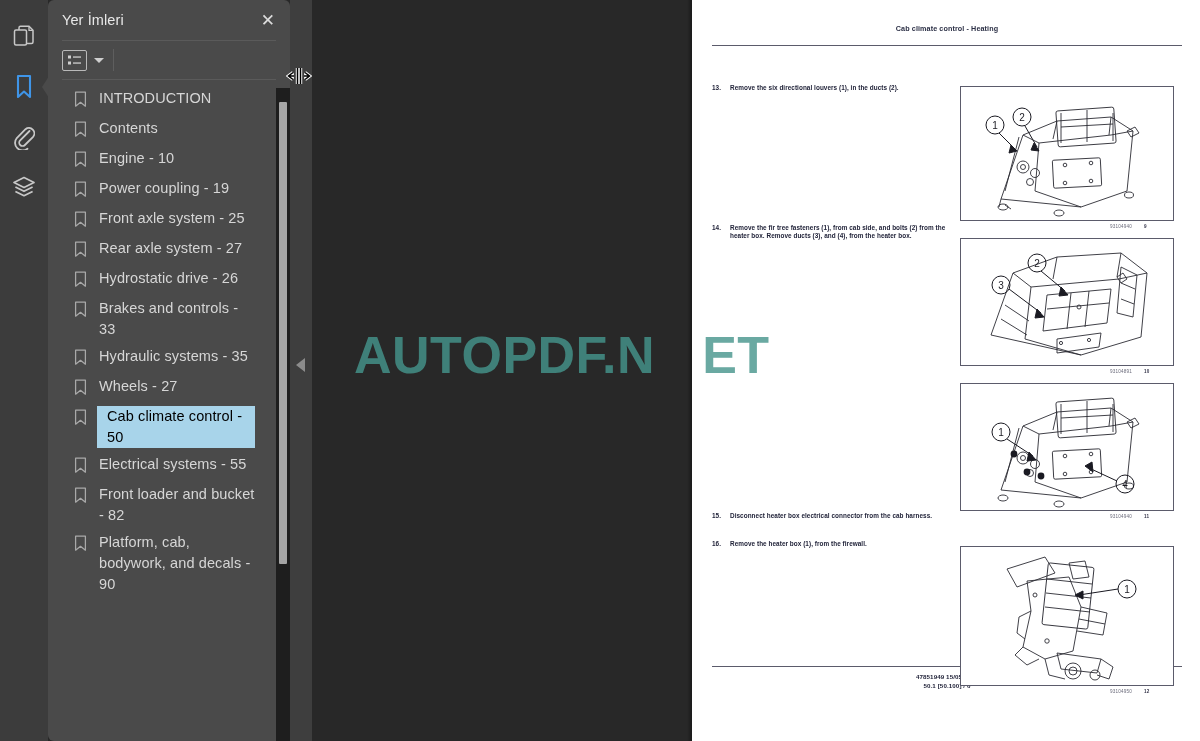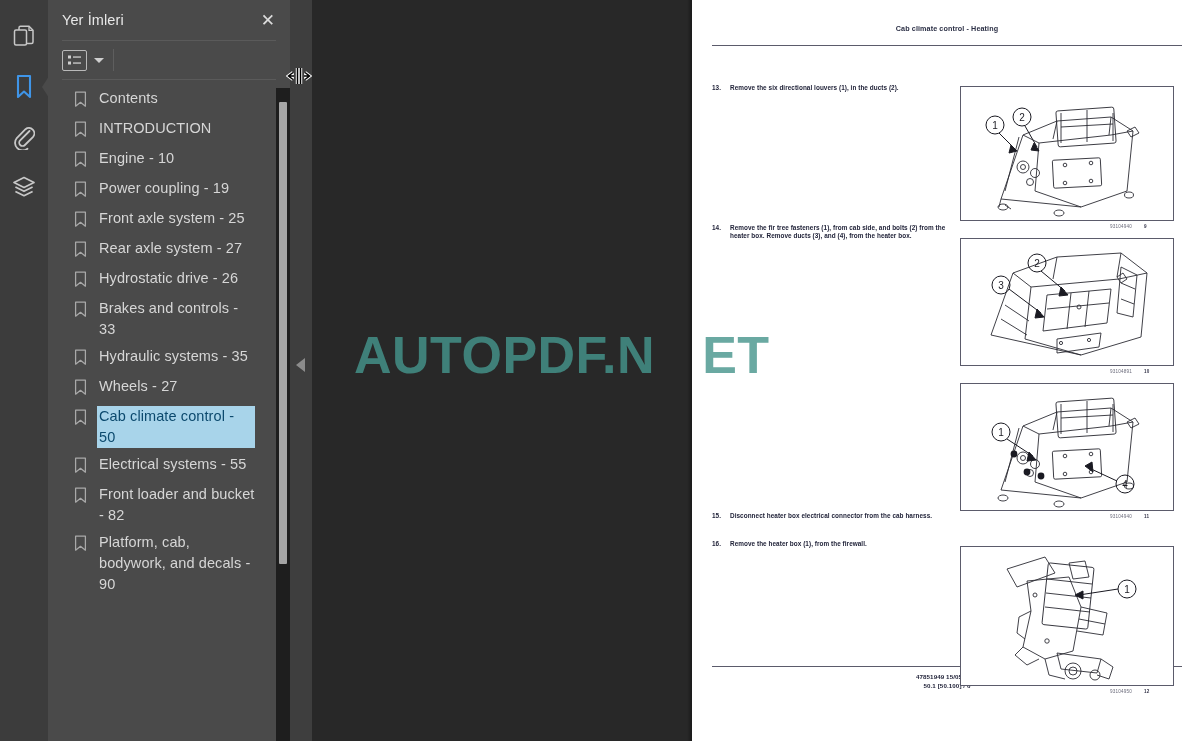--- a/index.html
+++ b/index.html
@@ -36,21 +36,21 @@
     border-bottom: 14px solid transparent;
     border-right: 9px solid #4a4a4a;
   }
 
   
   .panel {
     width: 242px; height: 741px;
     background: #4a4a4a;
     position: relative;
     flex: 0 0 242px;
-    display: flex; flex-direction: column;
+    display: flex; flex-direction: column; border-radius: 6px;
   }
   .panel-head {
     height: 40px;
     display: flex; align-items: center;
     padding: 0 12px 0 14px;
   }
   .panel-title {
     color: #e8e8e8;
     font-size: 14.5px;
     flex: 1;
@@ -116,23 +116,23 @@
   }
   .bm-label {
     color: #d6d6d6;
     font-size: 14.5px;
     line-height: 21px;
     letter-spacing: .1px;
     max-width: 158px;
   }
   .bm-row.selected .bm-label {
     background: #a8d4ea;
-    color: #0c4a6e;
+    color: #000000;
     outline: 1px dotted #4a4a4a;
-    padding: 0 2px;
+    padding: 0 10px;
     margin-left: -2px;
   }
 
   
   .pscroll {
     position: absolute;
     right: 0; top: 88px;
     width: 14px;
     height: 653px;
     background: #1e1e1e;
@@ -345,27 +345,27 @@
       <span class="tool-div"></span>
     </div>
 
     <div class="panel-sep"></div>
 
     <div class="bm-list">
         <div class="bm-row">
           <span class="bm-ico"><svg width="13" height="17" viewBox="0 0 13 17">
               <path d="M1.6 1.2 H11.4 V15.2 L6.5 11.3 L1.6 15.2 Z" fill="none" stroke="#a9a9a9" stroke-width="1.25" stroke-linejoin="round"></path>
             </svg></span>
+          <span class="bm-label">INTRODUCTION</span>
+        </div>
+        <div class="bm-row">
+          <span class="bm-ico"><svg width="13" height="17" viewBox="0 0 13 17">
+              <path d="M1.6 1.2 H11.4 V15.2 L6.5 11.3 L1.6 15.2 Z" fill="none" stroke="#a9a9a9" stroke-width="1.25" stroke-linejoin="round"></path>
+            </svg></span>
           <span class="bm-label">Contents</span>
-        </div>
-        <div class="bm-row">
-          <span class="bm-ico"><svg width="13" height="17" viewBox="0 0 13 17">
-              <path d="M1.6 1.2 H11.4 V15.2 L6.5 11.3 L1.6 15.2 Z" fill="none" stroke="#a9a9a9" stroke-width="1.25" stroke-linejoin="round"></path>
-            </svg></span>
-          <span class="bm-label">INTRODUCTION</span>
         </div>
         <div class="bm-row">
           <span class="bm-ico"><svg width="13" height="17" viewBox="0 0 13 17">
               <path d="M1.6 1.2 H11.4 V15.2 L6.5 11.3 L1.6 15.2 Z" fill="none" stroke="#a9a9a9" stroke-width="1.25" stroke-linejoin="round"></path>
             </svg></span>
           <span class="bm-label">Engine - 10</span>
         </div>
         <div class="bm-row">
           <span class="bm-ico"><svg width="13" height="17" viewBox="0 0 13 17">
               <path d="M1.6 1.2 H11.4 V15.2 L6.5 11.3 L1.6 15.2 Z" fill="none" stroke="#a9a9a9" stroke-width="1.25" stroke-linejoin="round"></path>

